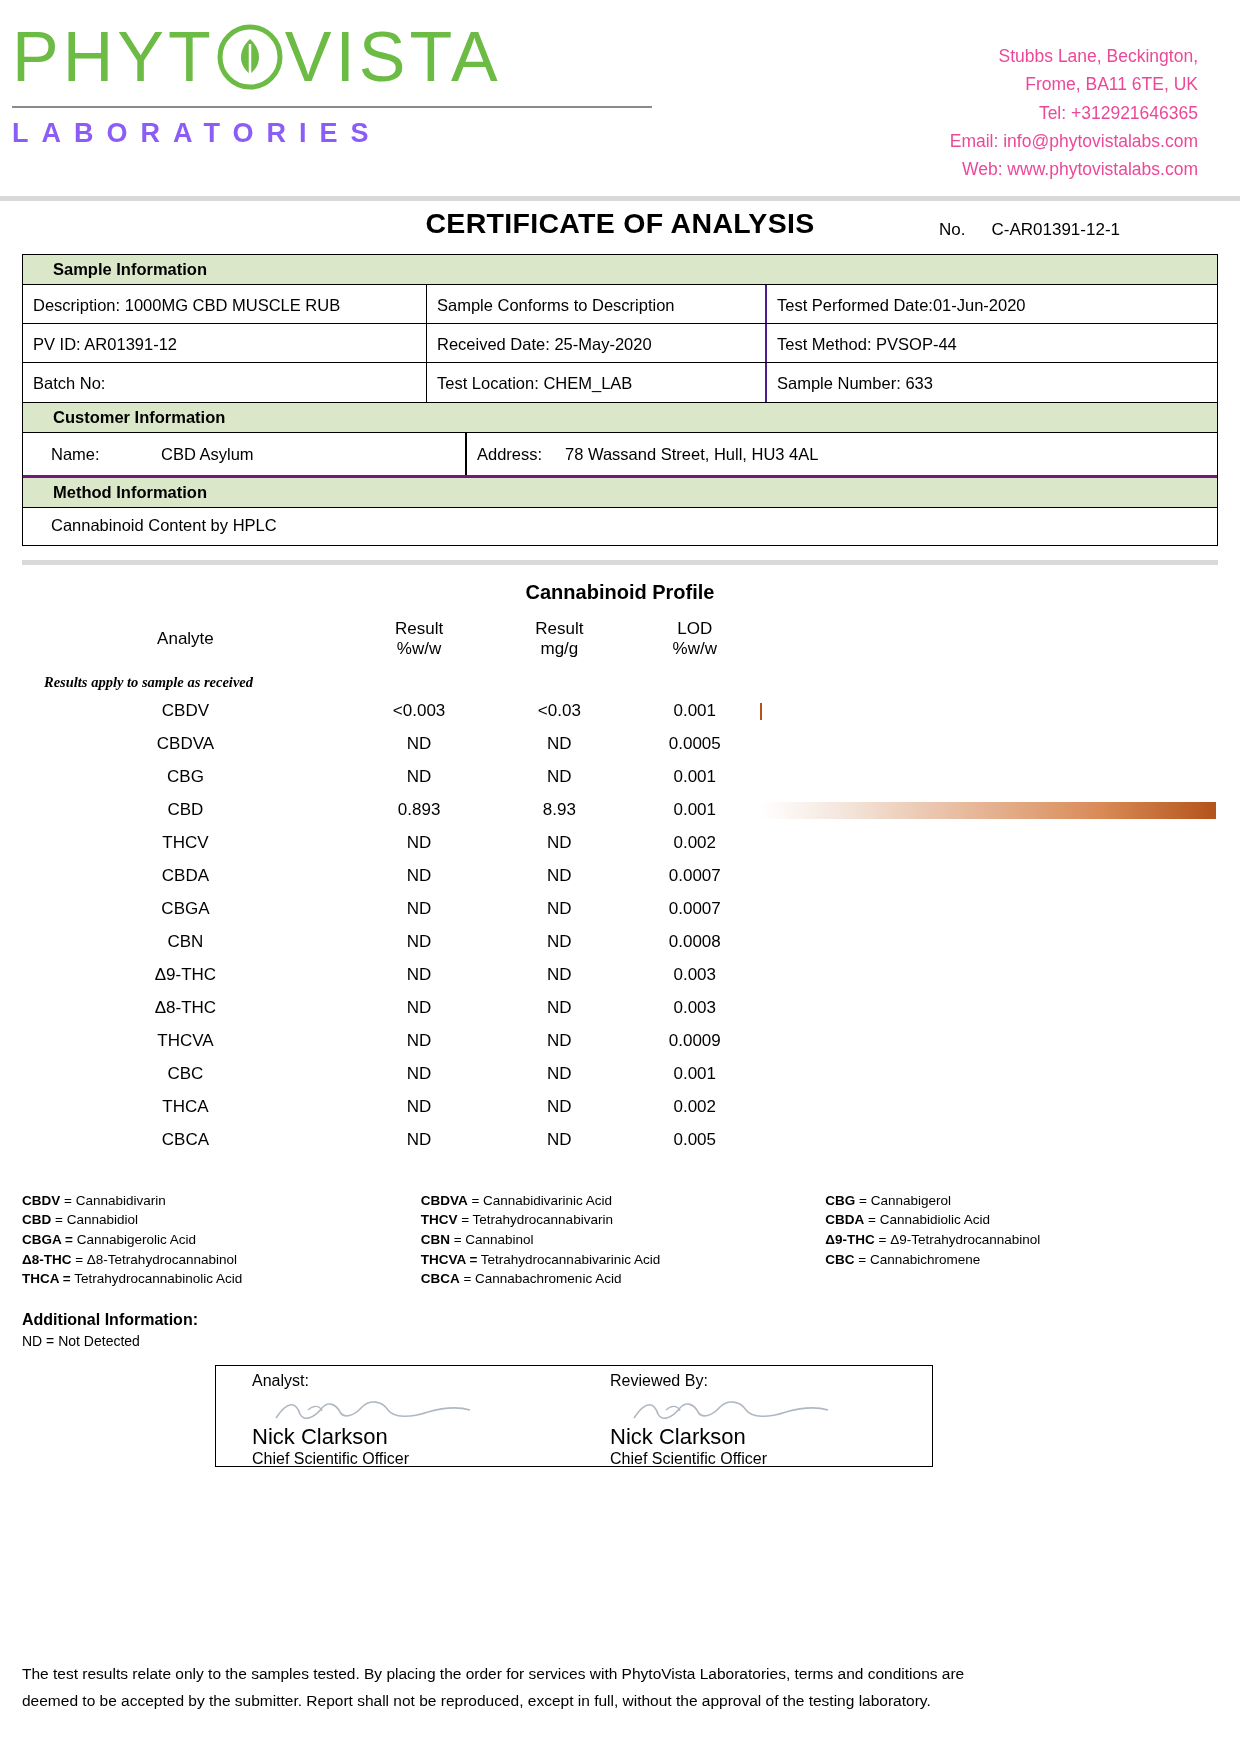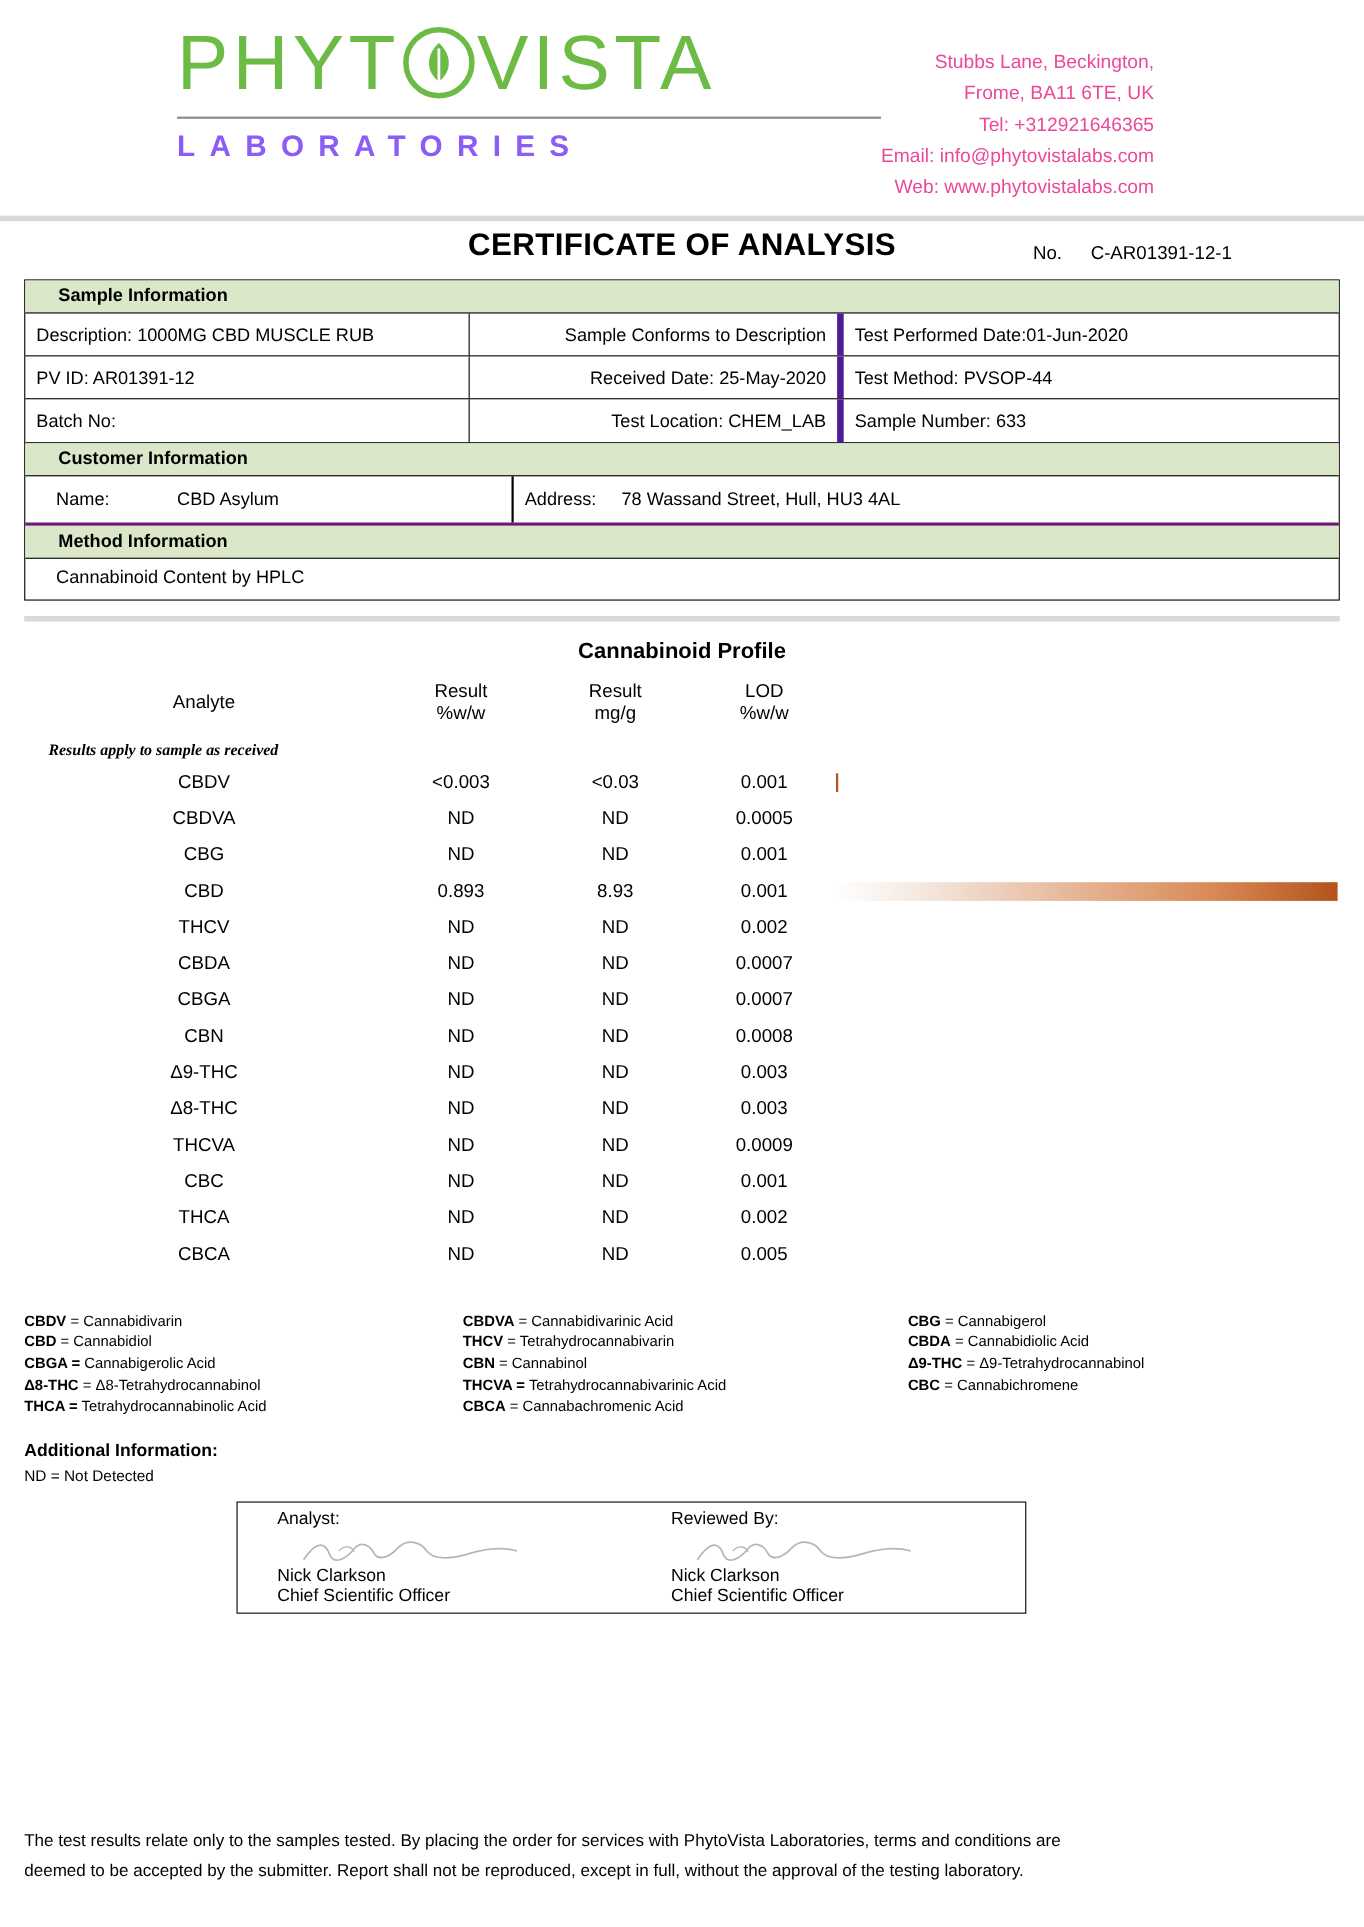--- a/index.html
+++ b/index.html
@@ -19,21 +19,21 @@
     position: relative;
     width: 1240px;
     height: 1752px;
     padding: 0;
     box-sizing: border-box;
   }
 
   
   .header {
     display: flex;
-    justify-content: center;
+    justify-content: space-between;
     align-items: flex-start;
     padding: 18px 42px 0 12px;
   }
   .logo-block {
     width: 640px;
   }
   .logo-word {
     display: flex;
     align-items: center;
     font-family: "Liberation Sans", sans-serif;
@@ -114,21 +114,21 @@
     min-height: 36px;
   }
   .row:last-child { border-bottom: none; }
   .cell {
     font-size: 16.5px;
     padding: 9px 10px 7px 10px;
     box-sizing: border-box;
     line-height: 1.35;
   }
   .c1 { width: 404px; border-right: 1px solid #000; }
-  .c2 { width: 340px; border-right: 6px solid #4c1d95; text-align: right; }
+  .c2 { width: 340px; border-right: 2px solid #4c1d95; }
   .c3 { flex: 1; }
   .rowA .c1 { width: 404px; }
   .cust-row { display: flex; min-height: 42px; }
   .cust-name { width: 404px; border-right: 2px solid #000; padding: 12px 10px 10px 28px; font-size: 16.5px; }
   .cust-addr { flex: 1; padding: 12px 10px 10px 10px; font-size: 16.5px; }
   .cust-name .k { display: inline-block; width: 110px; }
   .cust-addr .k { display: inline-block; width: 88px; }
   .method-body { padding: 8px 10px 10px 28px; font-size: 16.5px; }
 
   .rule-grey2 {
@@ -226,21 +226,21 @@
     box-sizing: border-box;
     position: relative;
   }
   .sig-label { font-size: 16px; }
   .sig-scribble {
     height: 34px;
     margin: 2px 0 0 18px;
     width: 210px;
     opacity: .55;
   }
-  .sig-name { font-size: 16px; margin-top: -2px; }
+  .sig-name { font-size: 22px; margin-top: -2px; }
   .sig-role { font-size: 16px; }
 
   
   .footer {
     position: absolute;
     left: 22px;
     right: 22px;
     bottom: 38px;
     font-size: 15.5px;
     line-height: 1.7;

